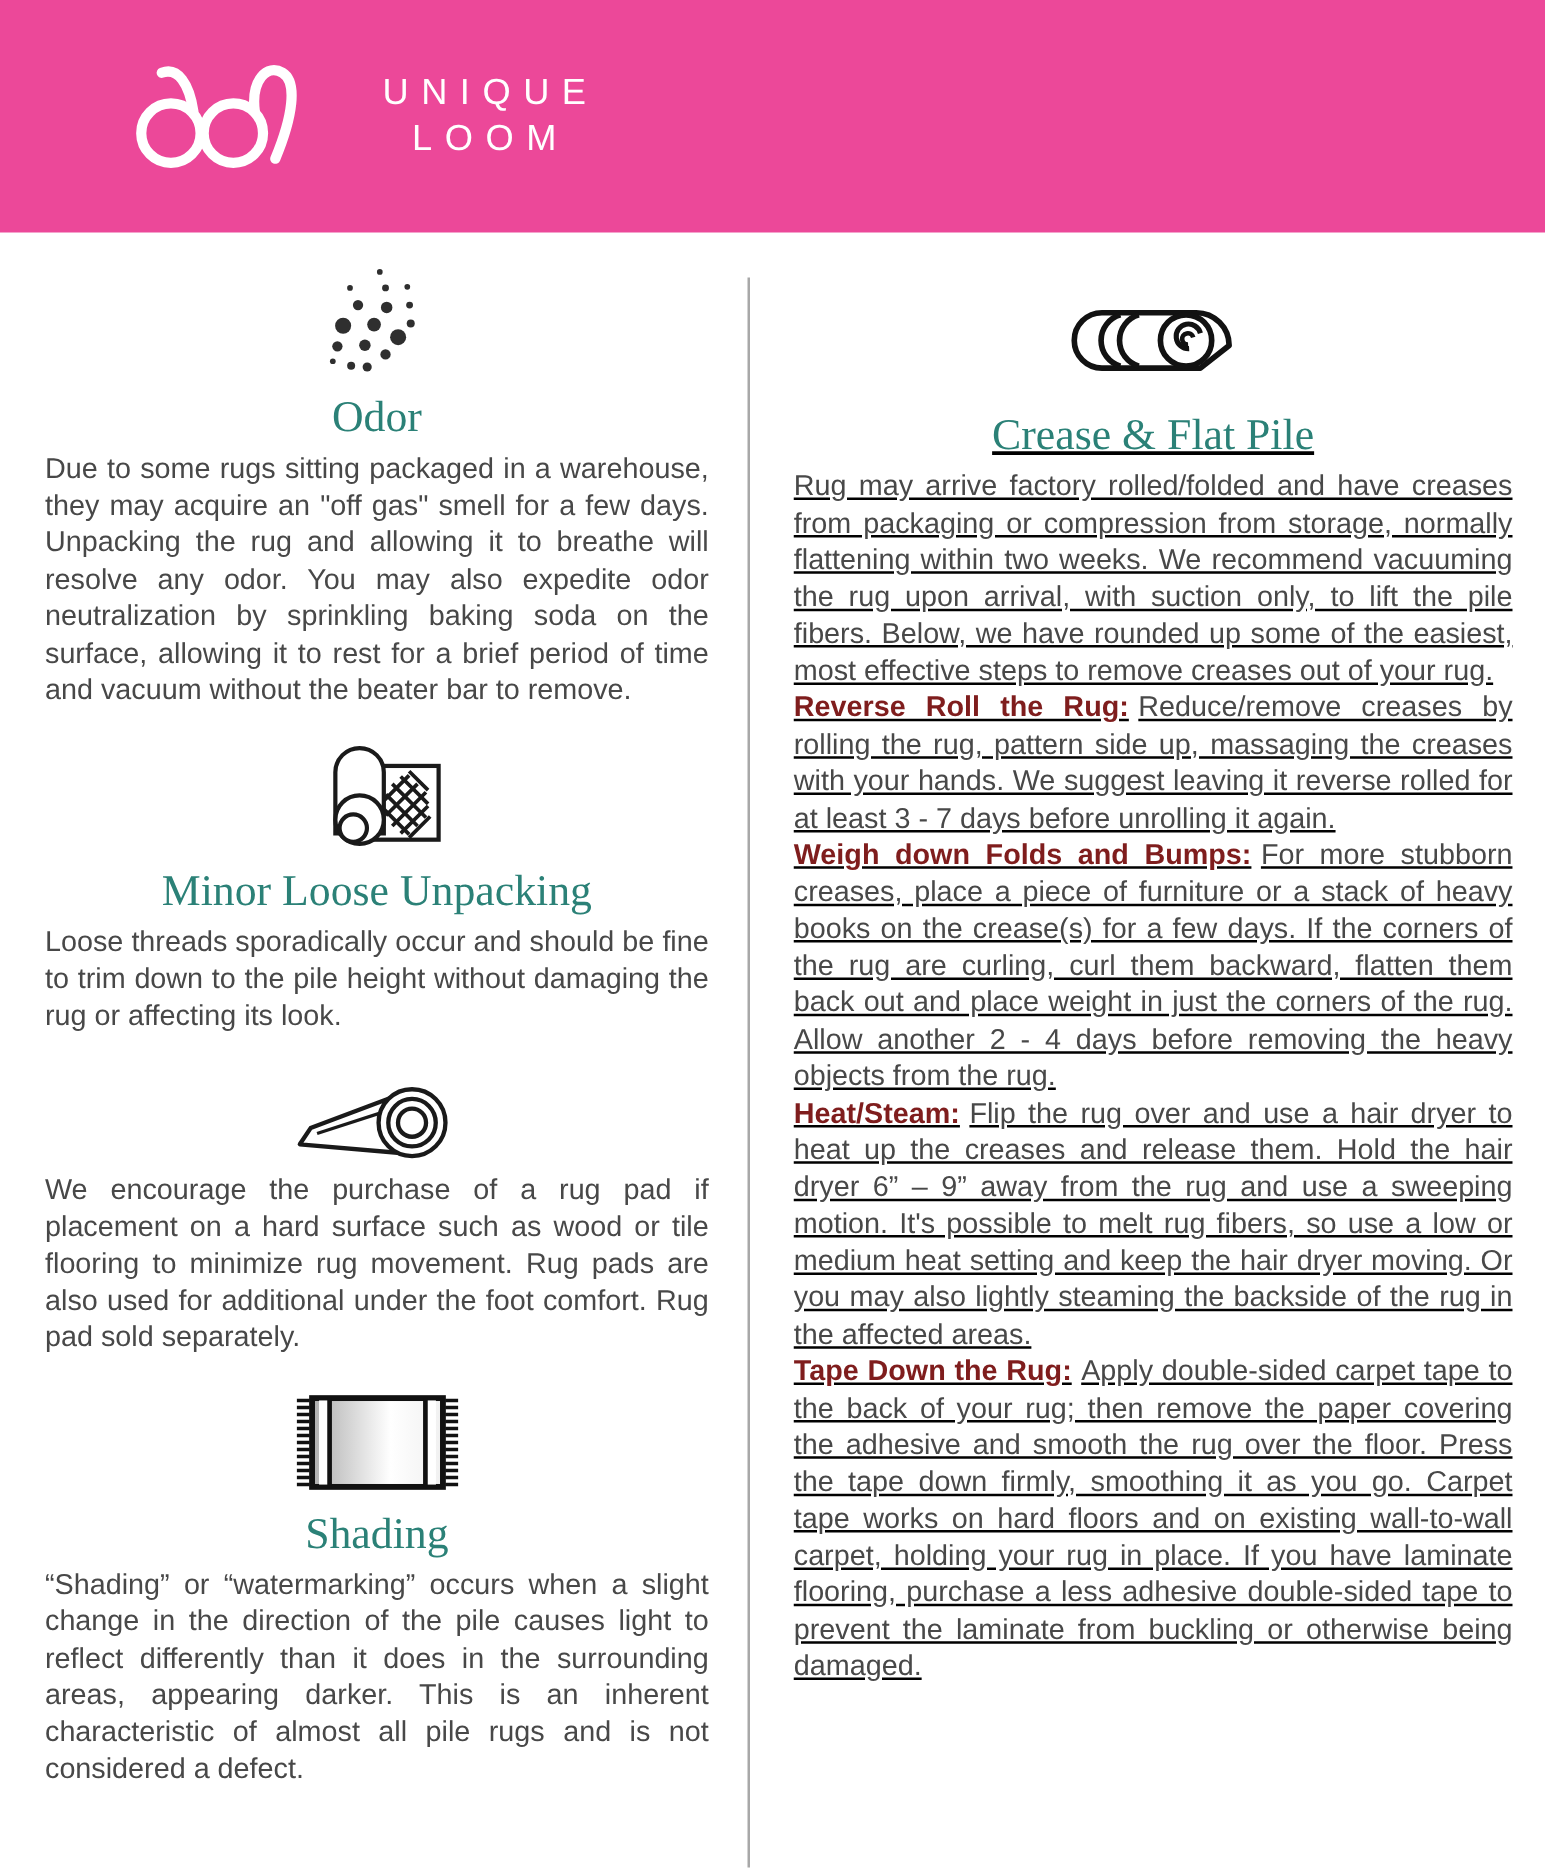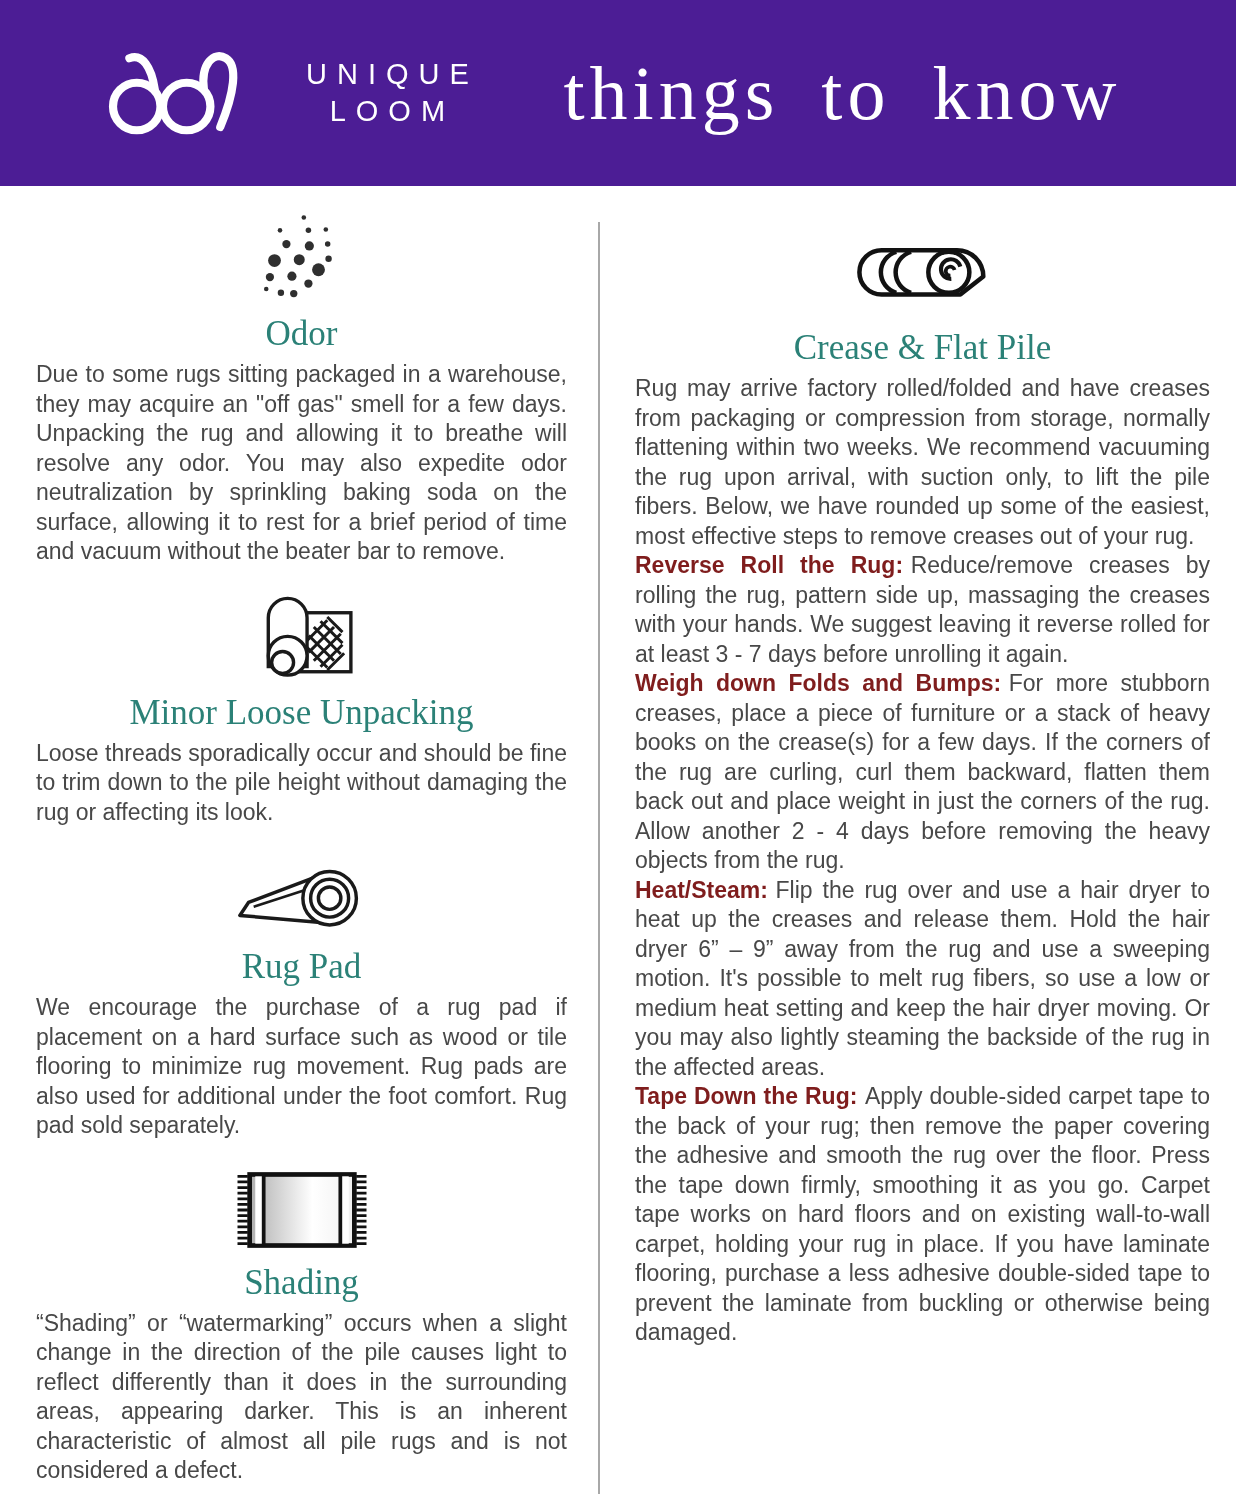--- a/index.html
+++ b/index.html
@@ -6,21 +6,21 @@
   .page{
     position:relative;
     width:1236px;height:1500px;
     background:#ffffff;
     overflow:hidden;
     font-family:"Liberation Sans","DejaVu Sans",sans-serif;
   }
   
   .header{
     height:186px;
-    background:#4c1d95;
+    background:#ec4899;
     display:flex;
     align-items:center;
   }
   .logo{
     margin-left:104px;
     display:flex;
     align-items:center;
     gap:26px;
     flex:0 0 auto;
   }
@@ -60,20 +60,21 @@
   }
   .col-left{
     width:598px;
     box-sizing:border-box;
     padding:0 31px 0 36px;
   }
   .col-right{
     flex:1;
     box-sizing:border-box;
     padding:0 26px 0 37px;
+    text-decoration:underline;
   }
   .icon-wrap{
     display:flex;
     justify-content:center;
     align-items:flex-end;
   }
   h2{
     margin:10px 0 6px 0;
     text-align:center;
     font-family:"Liberation Serif","DejaVu Serif",serif;
@@ -116,21 +117,20 @@
           <circle cx="101" cy="74" r="29" stroke="#ffffff" stroke-width="10"></circle>
           <path d="M62,53 C58,26 47,9 31,15" stroke="#ffffff" stroke-width="10" stroke-linecap="round"></path>
           <path d="M122,53 C118,22 134,6 149,15 C164,24 159,58 142,99" stroke="#ffffff" stroke-width="10" stroke-linecap="round"></path>
         </svg>
       </span>
       <div class="brand">
         <div>UNIQUE</div>
         <div>LOOM</div>
       </div>
     </div>
-    <div class="page-title">things to know</div>
   </div>
 
   <div class="content">
     <div class="divider"></div>
 
     <div class="col-left">
 
       <div class="sec s-odor">
         <div class="icon-wrap">
           <svg width="88" height="96" viewBox="0 0 96 100" fill="#2f2f2f">
@@ -175,21 +175,20 @@
       <div class="sec s-pad">
         <div class="icon-wrap">
           <svg width="142" height="82" viewBox="0 0 160 95" fill="none" stroke="#1a1a1a">
             <path d="M100,24 L18,55 L8,70 L112,79 Z" fill="#ffffff" stroke-width="4" stroke-linejoin="round"></path>
             <path d="M98,36 L24,60" stroke-width="3"></path>
             <circle cx="112" cy="50" r="31" fill="#ffffff" stroke-width="4"></circle>
             <circle cx="112" cy="50" r="22" fill="#ffffff" stroke-width="4"></circle>
             <circle cx="112" cy="50" r="13" fill="#ffffff" stroke-width="4"></circle>
           </svg>
         </div>
-        <h2>Rug Pad</h2>
         <p class="body">We encourage the purchase of a rug pad if placement on a hard surface such as wood or tile flooring to minimize rug movement. Rug pads are also used for additional under the foot comfort. Rug pad sold separately.</p>
       </div>
 
       <div class="sec s-shade">
         <div class="icon-wrap">
           <svg width="138" height="86" viewBox="0 0 140 92" fill="none" stroke="#111111">
             <defs>
               <linearGradient id="sg" x1="0" y1="0" x2="1" y2="0">
                 <stop offset="0" stop-color="#aeaeae"></stop>
                 <stop offset="0.6" stop-color="#ffffff"></stop>

